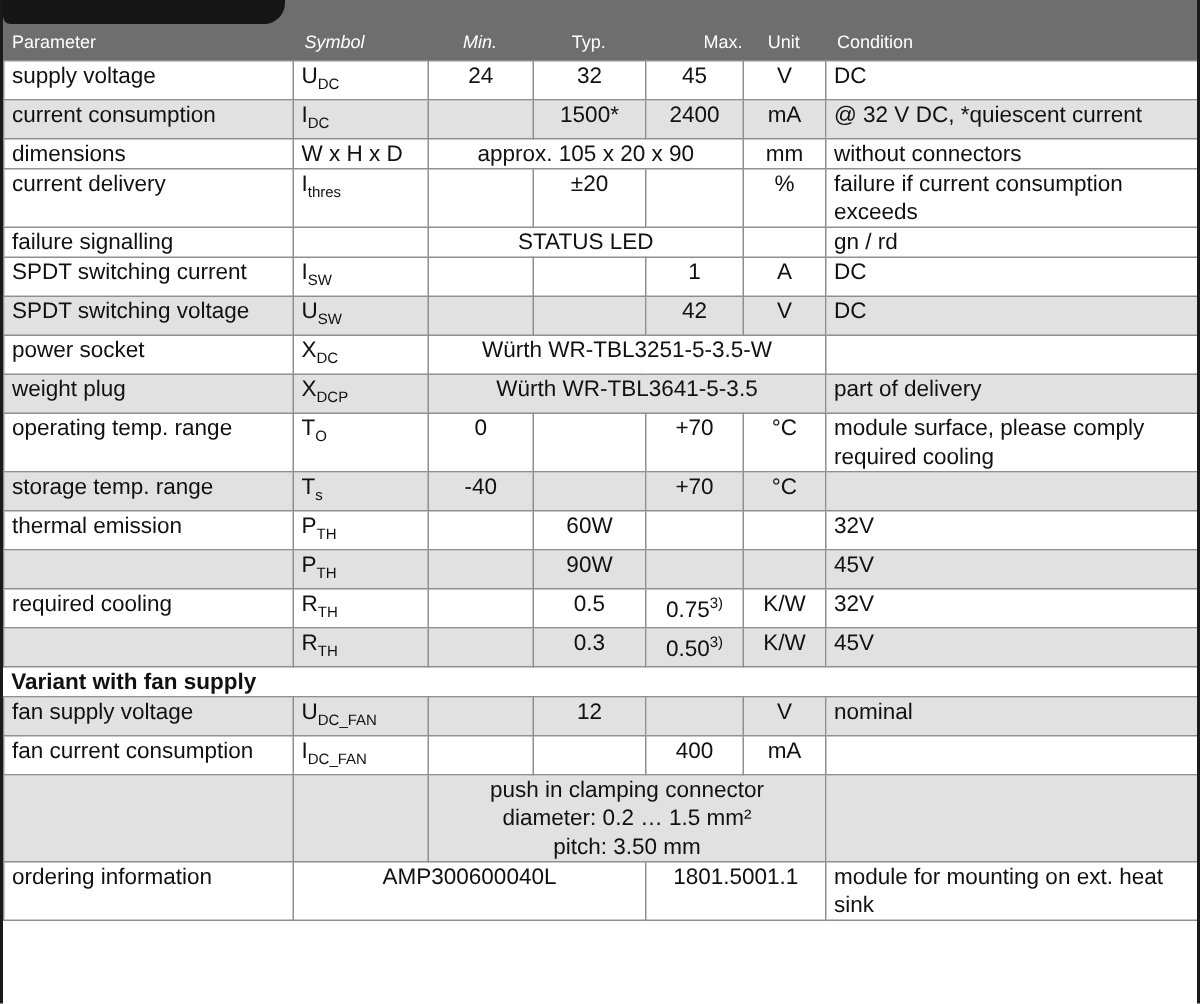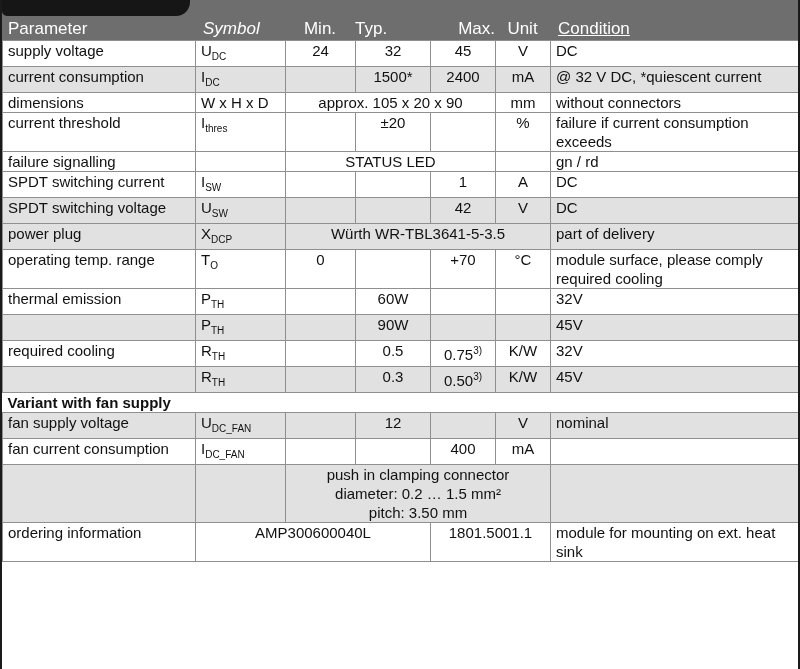--- a/index.html
+++ b/index.html
@@ -7,28 +7,28 @@
   .page {
     width:800px; height:669px; position:relative; background:#ffffff;
     border-left:2px solid #1a1a1a; border-right:2px solid #1a1a1a;
     overflow:hidden;
   }
   
   .hdr {
     height:40px; background:#6e6e6e; color:#ffffff; position:relative;
     display:flex; align-items:flex-end; padding-bottom:3px;
   }
-  .hc { font-size:17px; line-height:17px; flex:0 0 auto; }
+  .hc { font-size:12px; line-height:17px; flex:0 0 auto; }
   .w0 { width:193px; padding-left:6px; }
   .w1 { width:90px;  padding-left:8px;font-style:italic; }
-  .w2 { width:70px;  text-align:center; }
-  .w3 { width:75px;  }
+  .w2 { width:70px;  text-align:center;font-style:italic; }
+  .w3 { width:75px;  text-align:center; }
   .w4 { width:65px;  text-align:right; }
   .w5 { width:55px;  text-align:center; }
-  .w6 { flex:1 1 auto; padding-left:8px;text-decoration:underline; }
+  .w6 { flex:1 1 auto; padding-left:8px; }
   .redact-t {
     position:absolute; left:0; top:0; width:188px; height:16px;
     background:#161616; border-radius:0 0 14px 5px;
   }
   
   table { border-collapse:collapse; table-layout:fixed; width:796px; }
   td {
     border:1px solid #8f8f8f; padding:0 5px; vertical-align:top;
     font-size:15px; line-height:19px; color:#111; overflow:hidden;
     background:#ffffff;
@@ -94,21 +94,21 @@
     <tr class="h1">
       <td>dimensions</td>
       <td>W x H x D</td>
       <td colspan="3" class="c">approx. 105 x 20 x 90</td>
       <td class="c">mm</td>
       <td>without connectors</td>
     </tr>
 
 
     <tr class="h2">
-      <td>current threshold</td>
+      <td>current delivery</td>
       <td><span>I</span><sub>thres</sub></td>
       <td></td>
       <td class="c">±20</td>
       <td></td>
       <td class="c">%</td>
       <td>failure if current consumption exceeds</td>
     </tr>
 
 
     <tr class="h1">
@@ -133,38 +133,53 @@
     <tr class="h1 g">
       <td>SPDT switching voltage</td>
       <td><span>U</span><sub>SW</sub></td>
       <td></td>
       <td></td>
       <td class="c">42</td>
       <td class="c">V</td>
       <td>DC</td>
     </tr>
 
-
-    <tr class="h1 g">
-      <td>power plug</td>
+    <tr class="h1">
+      <td>power socket</td>
+      <td><span>X</span><sub>DC</sub></td>
+      <td colspan="4" class="c">Würth WR-TBL3251-5-3.5-W</td>
+      <td></td>
+    </tr>
+
+    <tr class="h1 g">
+      <td>weight plug</td>
       <td><span>X</span><sub>DCP</sub></td>
       <td colspan="4" class="c">Würth WR-TBL3641-5-3.5</td>
       <td>part of delivery</td>
     </tr>
 
     <tr class="h2">
       <td>operating temp. range</td>
       <td><span>T</span><sub>O</sub></td>
       <td class="c">0</td>
       <td></td>
       <td class="c">+70</td>
       <td class="c">°C</td>
       <td>module surface, please comply required cooling</td>
     </tr>
 
+    <tr class="h1 g">
+      <td>storage temp. range</td>
+      <td><span>T</span><sub>s</sub></td>
+      <td class="c">-40</td>
+      <td></td>
+      <td class="c">+70</td>
+      <td class="c">°C</td>
+      <td></td>
+    </tr>
 
     <tr class="h1">
       <td>thermal emission</td>
       <td><span>P</span><sub>TH</sub></td>
       <td></td>
       <td class="c">60W</td>
       <td></td>
       <td></td>
       <td>32V</td>
     </tr>

